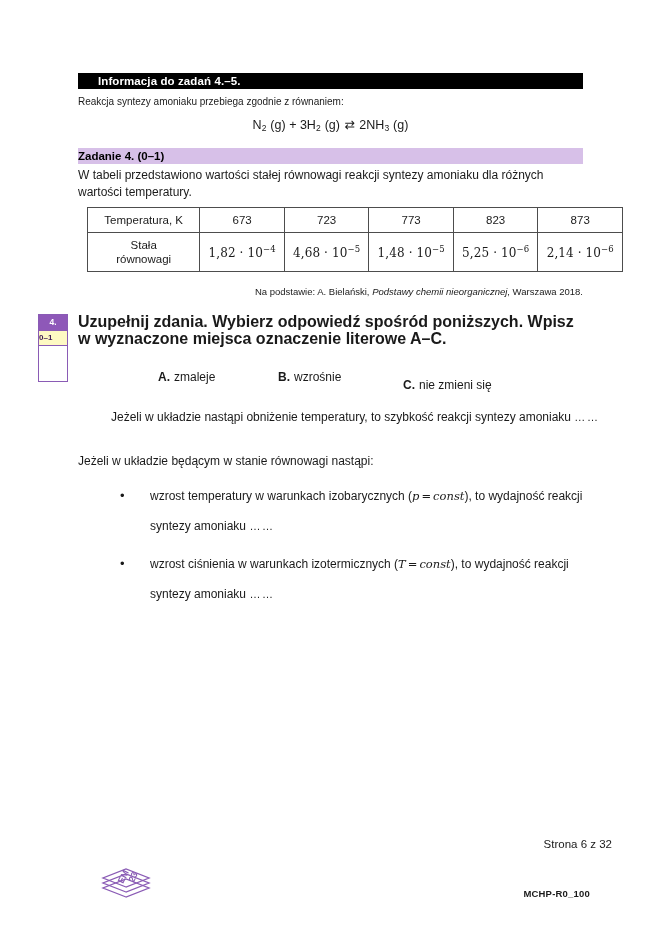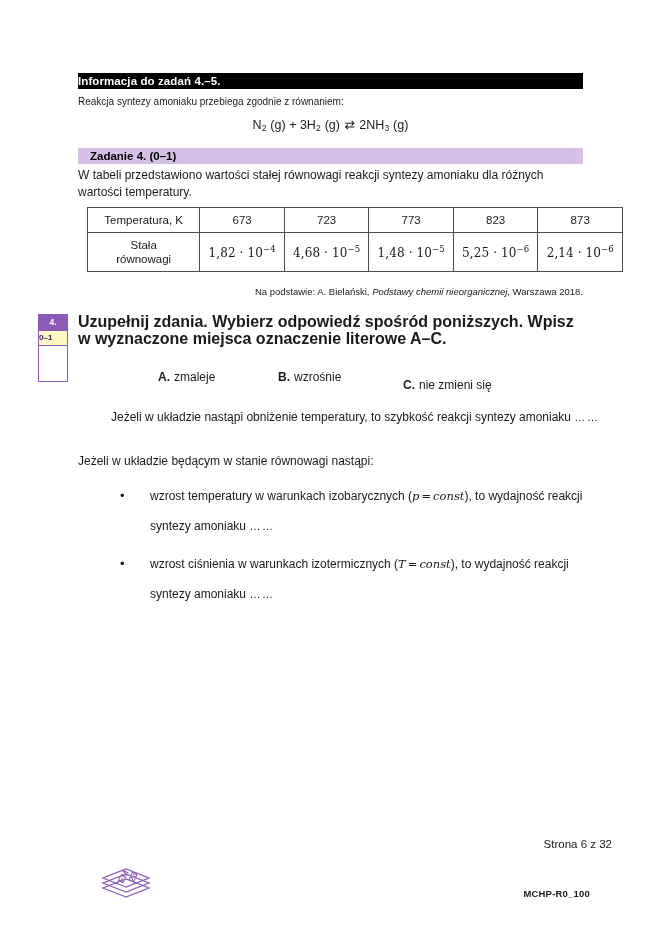--- a/index.html
+++ b/index.html
@@ -26,21 +26,21 @@
     position: absolute;
     left: 78px;
     top: 73px;
     width: 505px;
     height: 16px;
     background: #000000;
     color: #ffffff;
     font-size: 11.5px;
     font-weight: bold;
     line-height: 16px;
-    padding-left: 0;
+    padding-left: 20px;
     box-sizing: border-box;
     letter-spacing: 0.1px;
   }
 
   .info-text {
     position: absolute;
     left: 78px;
     top: 93px;
     width: 510px;
     font-size: 10px;
@@ -71,21 +71,21 @@
     position: absolute;
     left: 78px;
     top: 148px;
     width: 505px;
     height: 16px;
     background: #d7c0e8;
     color: #000000;
     font-size: 11.5px;
     font-weight: bold;
     line-height: 16px;
-    padding-left: 12px;
+    padding-left: 0;
     box-sizing: border-box;
   }
 
   .task-intro {
     position: absolute;
     left: 78px;
     top: 167px;
     width: 512px;
     font-size: 12px;
     line-height: 17px;

